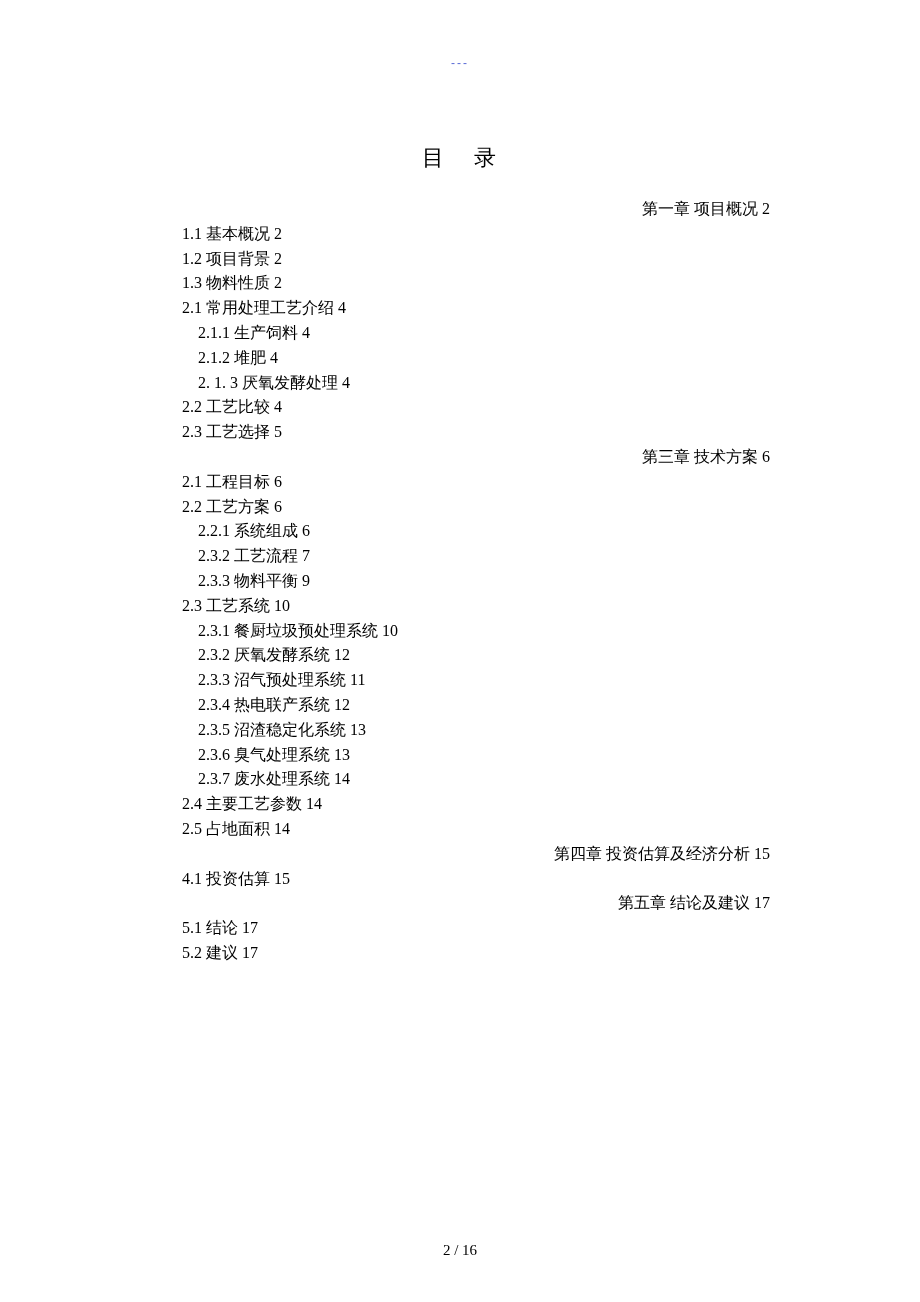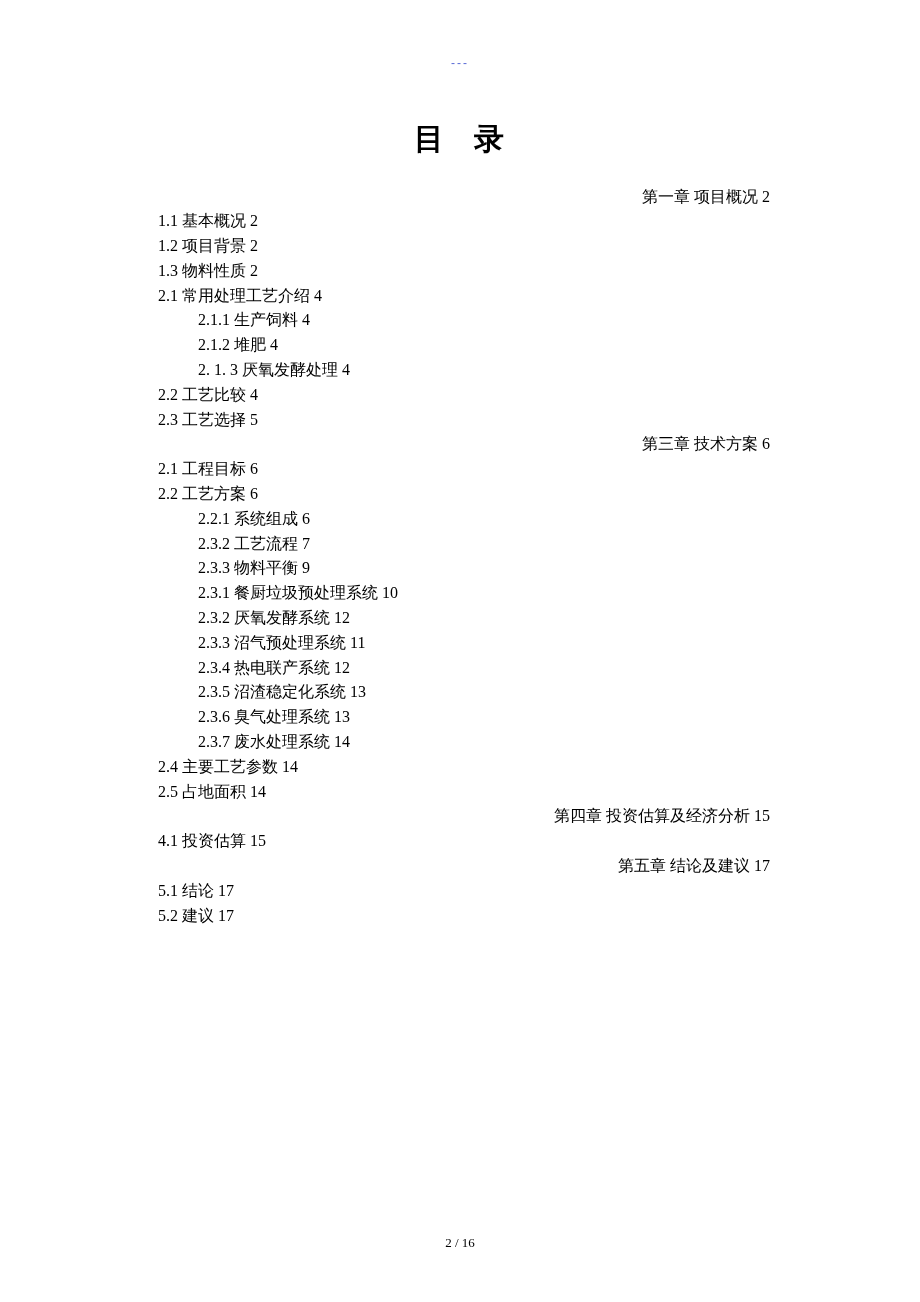--- a/index.html
+++ b/index.html
@@ -24,40 +24,40 @@
     position: absolute;
     top: 54px;
     left: 50%;
     transform: translateX(-50%);
     letter-spacing: 2px;
     font-size: 12px;
     color: #5a6bd6;
     font-family: Arial, sans-serif;
   }
   .title {
-    margin-top: 61px;
+    margin-top: 86px;
     text-align: center;
-    font-size: 30px;
-    font-weight: bold;
+    font-size: 22px;
+    font-weight: normal;
     letter-spacing: 2px;
   }
   .title .gap { display:inline-block; width: 28px; }
   .toc {
     margin-top: 22px;
   }
   .lvl1 { margin-left: 0; text-align: right; }
-  .lvl2 { margin-left: 8px; }
+  .lvl2 { margin-left: 32px; }
   .lvl3 { margin-left: 48px; }
   .footer {
     position: absolute;
-    bottom: 49px;
+    bottom: 40px;
     left: 0;
     width: 920px;
     text-align: center;
-    font-size: 13px;
+    font-size: 15px;
   }
   .mono-ish { font-family: "SimSun","宋体",serif; }
 </style>
 </head>
 <body>
 
 <div class="page">
 
   <div class="header-mark">---</div>
 
@@ -75,20 +75,21 @@
       <div class="lvl3">2.1.2  堆肥 4</div>
       <div class="lvl3">2. 1. 3  厌氧发酵处理 4</div>
       <div class="lvl2">2.2 工艺比较 4</div>
       <div class="lvl2">2.3 工艺选择 5</div>
       <div class="lvl1">第三章  技术方案 6</div>
       <div class="lvl2">2.1 工程目标 6</div>
       <div class="lvl2">2.2 工艺方案 6</div>
       <div class="lvl3">2.2.1  系统组成 6</div>
       <div class="lvl3">2.3.2  工艺流程 7</div>
       <div class="lvl3">2.3.3  物料平衡 9</div>
+      <div class="lvl2">2.3 工艺系统 10</div>
       <div class="lvl3">2.3.1  餐厨垃圾预处理系统 10</div>
       <div class="lvl3">2.3.2  厌氧发酵系统 12</div>
       <div class="lvl3">2.3.3  沼气预处理系统 11</div>
       <div class="lvl3">2.3.4  热电联产系统 12</div>
       <div class="lvl3">2.3.5  沼渣稳定化系统 13</div>
       <div class="lvl3">2.3.6  臭气处理系统 13</div>
       <div class="lvl3">2.3.7  废水处理系统 14</div>
       <div class="lvl2">2.4 主要工艺参数 14</div>
       <div class="lvl2">2.5 占地面积 14</div>
       <div class="lvl1">第四章  投资估算及经济分析 15</div>

